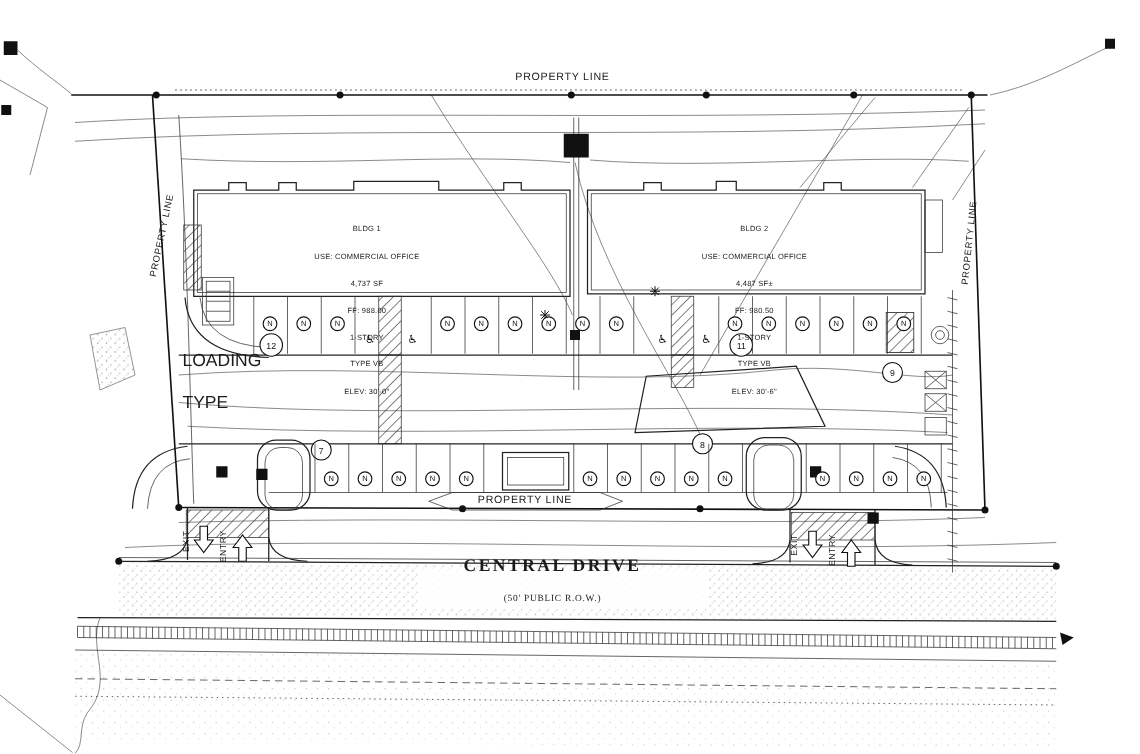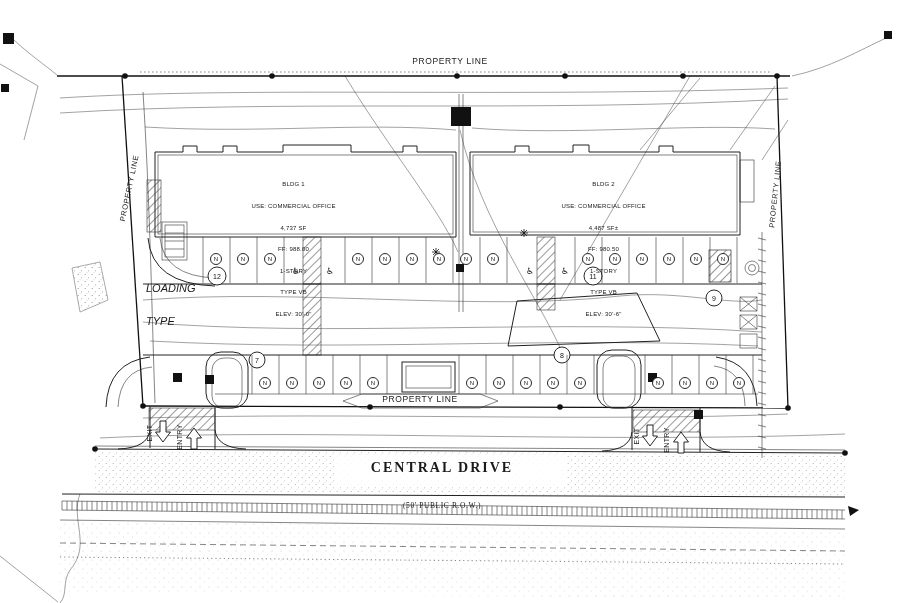--- a/index.html
+++ b/index.html
@@ -9,21 +9,21 @@
   .lbl{position:absolute;color:#1a1a1a;white-space:pre;line-height:1.15;}
   .ctr{text-align:center;}
   .pl-lbl{font-size:8.5px;letter-spacing:.6px;}
   .rot-left{transform:rotate(-78deg);}
   .rot-right{transform:rotate(-84deg);}
   .rot-90{transform:rotate(-90deg);}
   .bldg-text{font-size:6px;line-height:7.2px;letter-spacing:.2px;text-align:center;width:155px;}
   .street-name{font-family:"Liberation Serif",serif;font-size:14px;letter-spacing:2px;font-weight:bold;}
   .street-row{font-family:"Liberation Serif",serif;font-size:7.5px;letter-spacing:.6px;}
   .exit-lbl{font-size:7px;letter-spacing:.4px;width:40px;text-align:center;}
-  .loading-lbl{font-size:11px;line-height:11px;font-style:italic;}
+  .loading-lbl{font-size:14px;line-height:11px;}
   
   .pl{stroke:#111;stroke-width:1.3;fill:none;}
   .ln{stroke:#222;stroke-width:1;fill:none;}
   .thin{stroke:#333;stroke-width:.6;fill:none;}
   .c{stroke:#555;stroke-width:.55;fill:none;}
   .blk{fill:#111;stroke:none;}
   .note-circle{fill:#fff;stroke:#111;stroke-width:.9;}
   .note-num{font-family:"Liberation Sans",sans-serif;font-size:7px;fill:#111;text-anchor:middle;}
   .stall-sym{font-family:"Liberation Sans",sans-serif;font-size:6px;fill:#111;text-anchor:middle;}
   .hc-sym{font-family:"DejaVu Sans",sans-serif;font-size:9px;fill:#111;text-anchor:middle;}
@@ -603,21 +603,21 @@
 <div class="lbl bldg-text" style="left:526px;top:167px;">
   <div>BLDG 2</div>
   <div>USE: COMMERCIAL OFFICE</div>
   <div>4,487 SF±</div>
   <div>FF: 980.50</div>
   <div>1-STORY</div>
   <div>TYPE VB</div>
   <div>ELEV: 30'-6"</div>
 </div>
 
-<div class="lbl ctr street-name" style="left:342px;top:460px;width:200px;">CENTRAL DRIVE</div>
-<div class="lbl ctr street-row" style="left:342px;top:475px;width:200px;margin-top:27px;">(50' PUBLIC R.O.W.)</div>
+<div class="lbl ctr street-name" style="left:342px;top:446px;width:200px;">CENTRAL DRIVE</div>
+<div class="lbl ctr street-row" style="left:342px;top:475px;width:200px;">(50' PUBLIC R.O.W.)</div>
 
 <div class="lbl exit-lbl rot-90" style="left:130px;top:429px;">EXIT</div>
 <div class="lbl exit-lbl rot-90" style="left:160px;top:433px;">ENTRY</div>
 <div class="lbl exit-lbl rot-90" style="left:617px;top:432px;">EXIT</div>
 <div class="lbl exit-lbl rot-90" style="left:647px;top:436px;">ENTRY</div>
 
 </div>
 
 </body></html>

